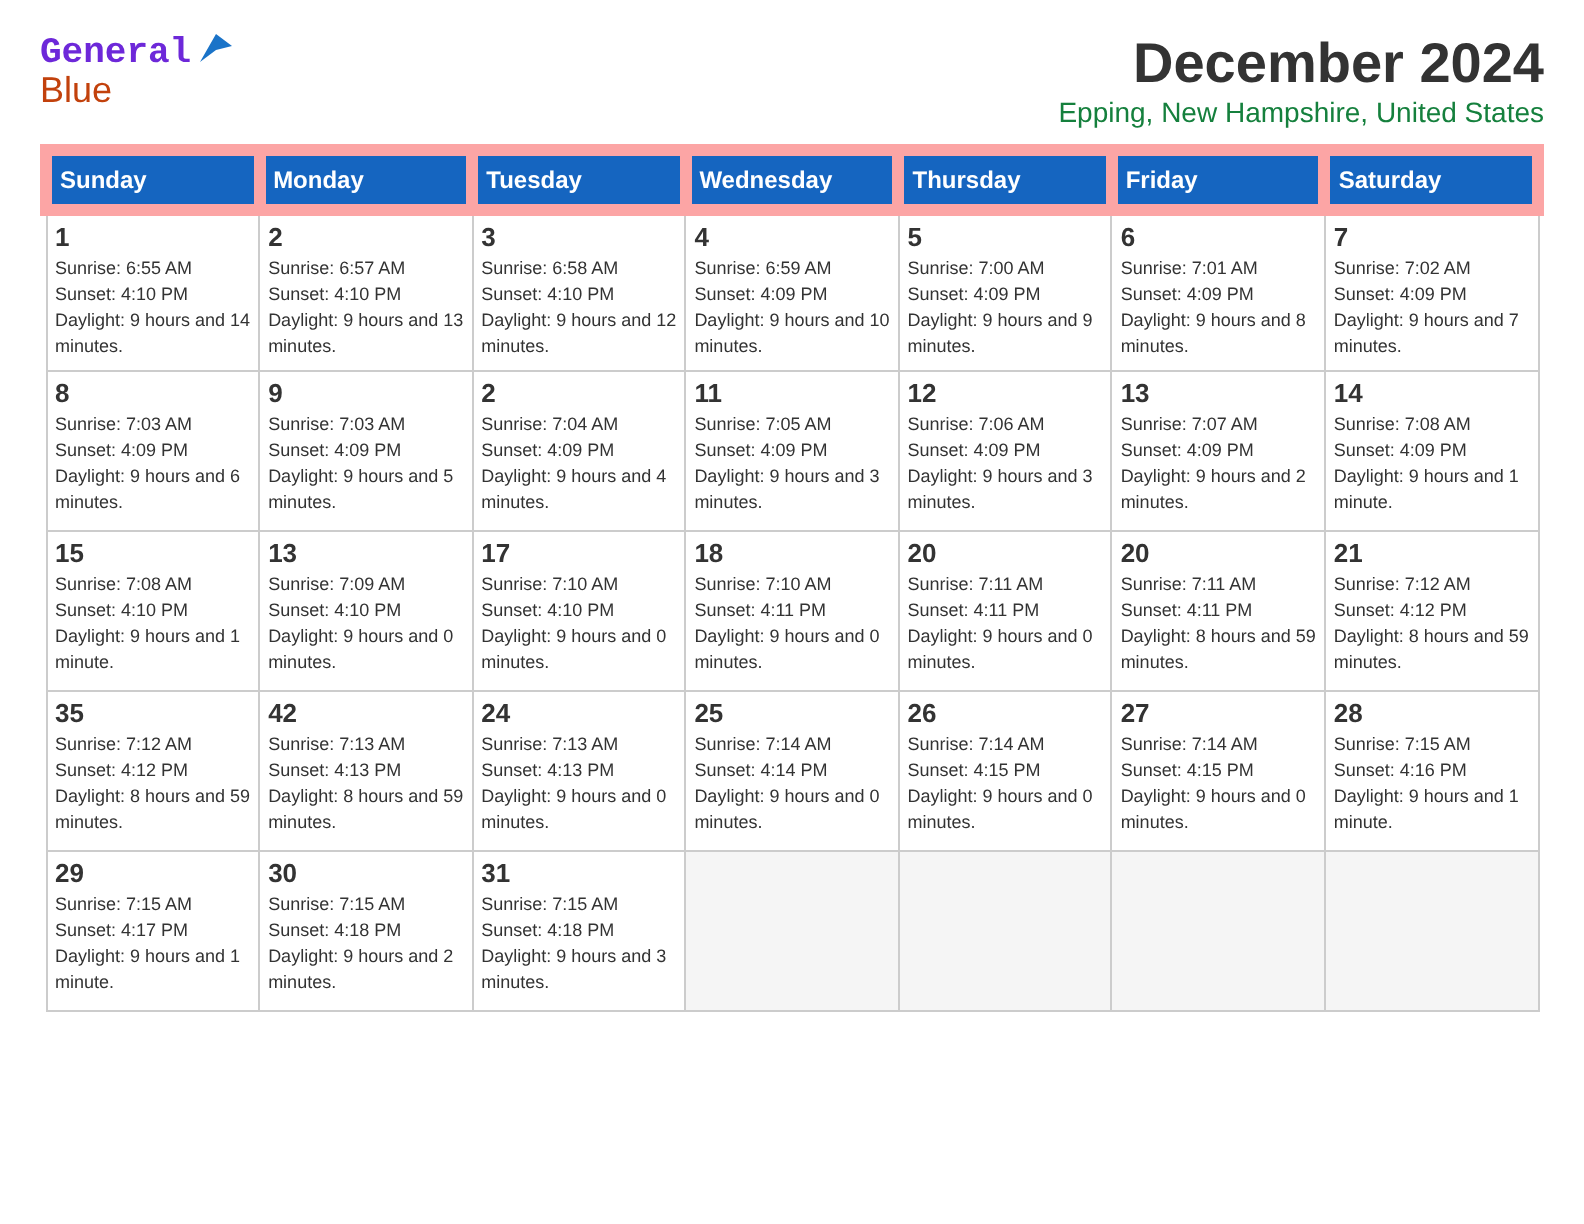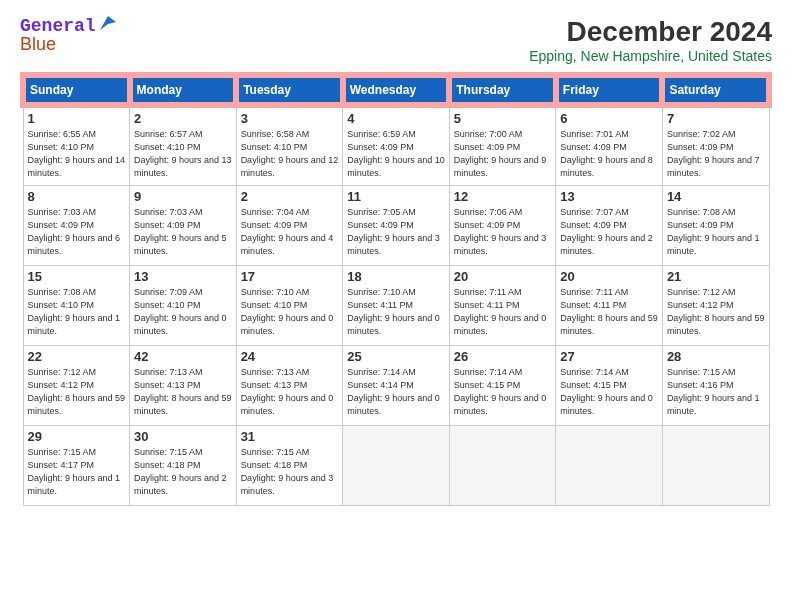--- a/index.html
+++ b/index.html
@@ -281,21 +281,21 @@
         <span class="day-number">21</span>
         <div class="day-info">
           Sunrise: 7:12 AM<br>
           Sunset: 4:12 PM<br>
           Daylight: 8 hours and 59 minutes.
         </div>
       </td>
         </tr>
         <tr>
           <td>
-        <span class="day-number">22</span>
+        <span class="day-number">35</span>
         <div class="day-info">
           Sunrise: 7:12 AM<br>
           Sunset: 4:12 PM<br>
           Daylight: 8 hours and 59 minutes.
         </div>
       </td>
           <td>
         <span class="day-number">42</span>
         <div class="day-info">
           Sunrise: 7:13 AM<br>

